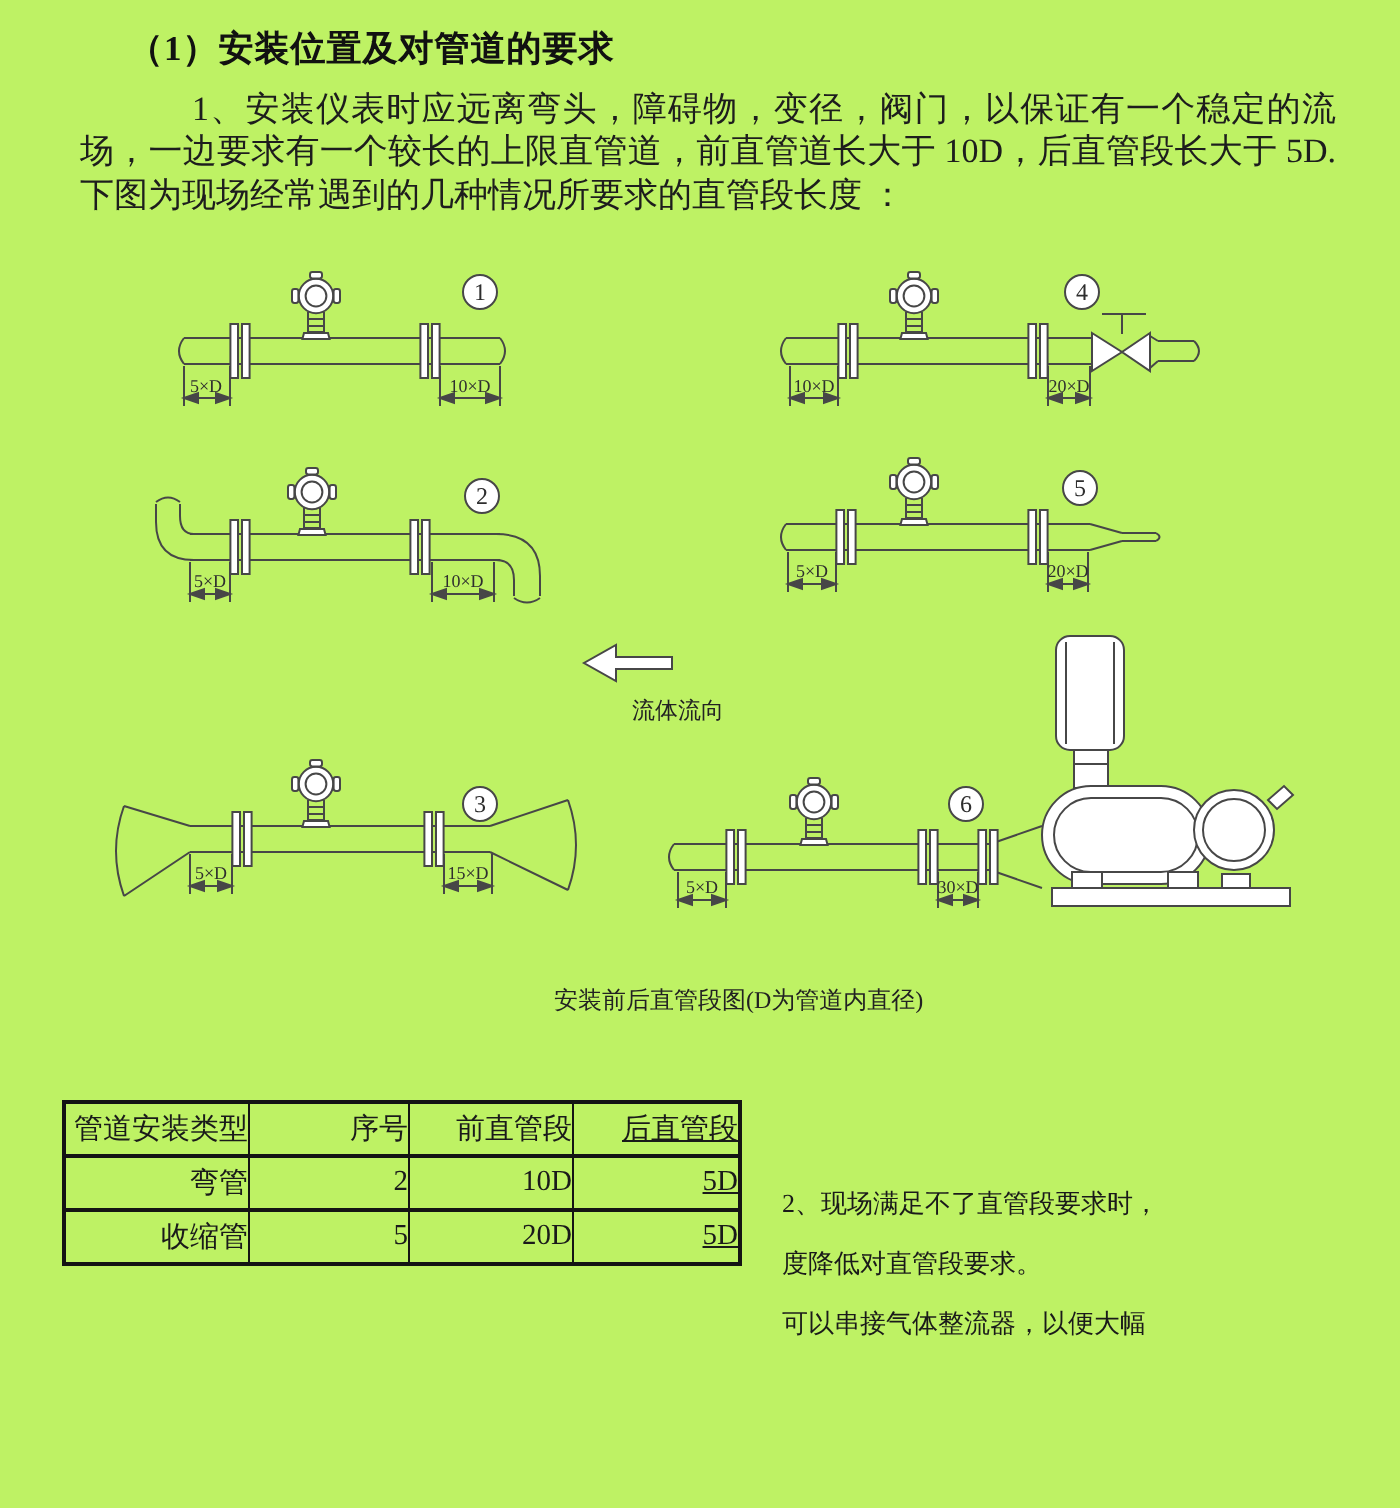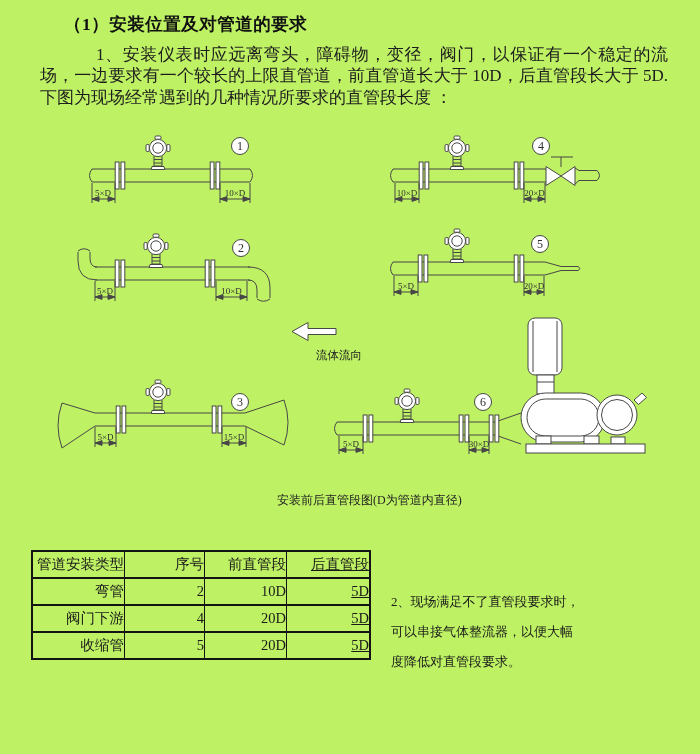--- a/index.html
+++ b/index.html
@@ -250,33 +250,27 @@
       </tr>
     </thead>
     <tbody>
       <tr>
         <td>弯管</td>
         <td>2</td>
         <td>10D</td>
         <td>5D</td>
       </tr>
       <tr>
-        <td>阀门下游</td>
-        <td>4</td>
-        <td>20D</td>
-        <td>5D</td>
-      </tr>
-      <tr>
         <td>收缩管</td>
         <td>5</td>
         <td>20D</td>
         <td>5D</td>
       </tr>
     </tbody>
   </table>
 
   <div class="note">
     <div>2、现场满足不了直管段要求时，</div>
+    <div>度降低对直管段要求。</div>
     <div>可以串接气体整流器，以便大幅</div>
-    <div>度降低对直管段要求。</div>
   </div>
 
 </div>
 
 </body></html>

